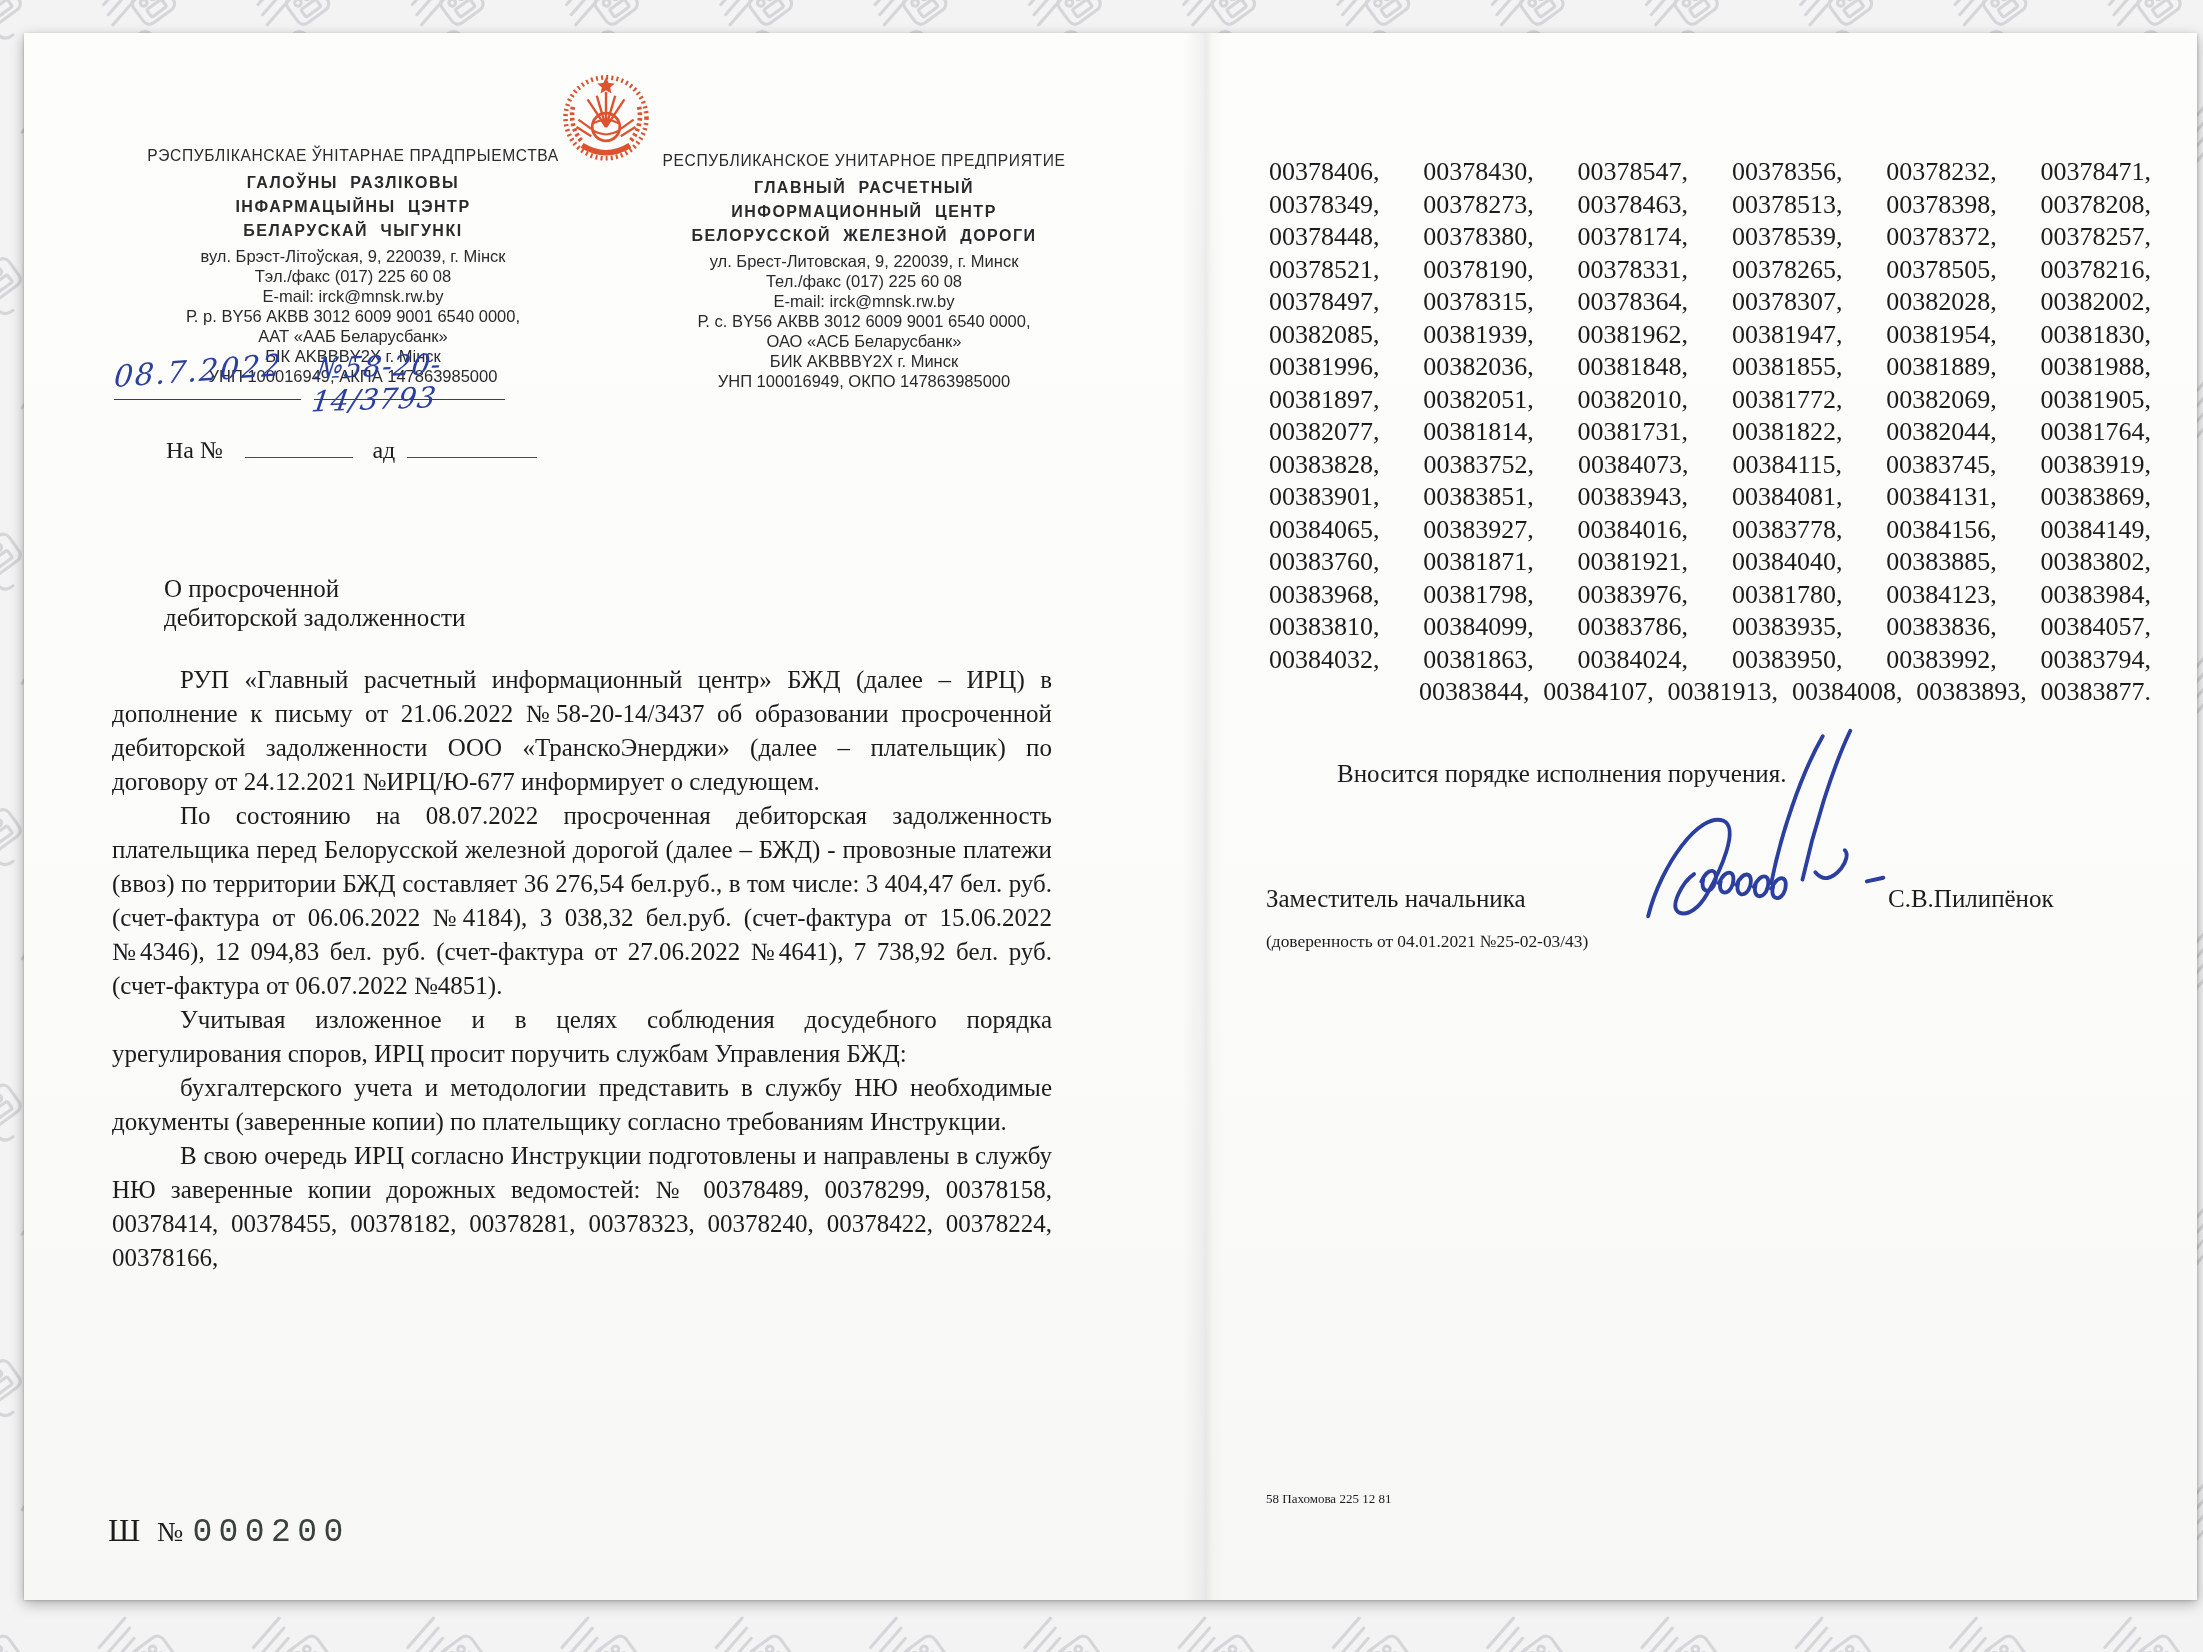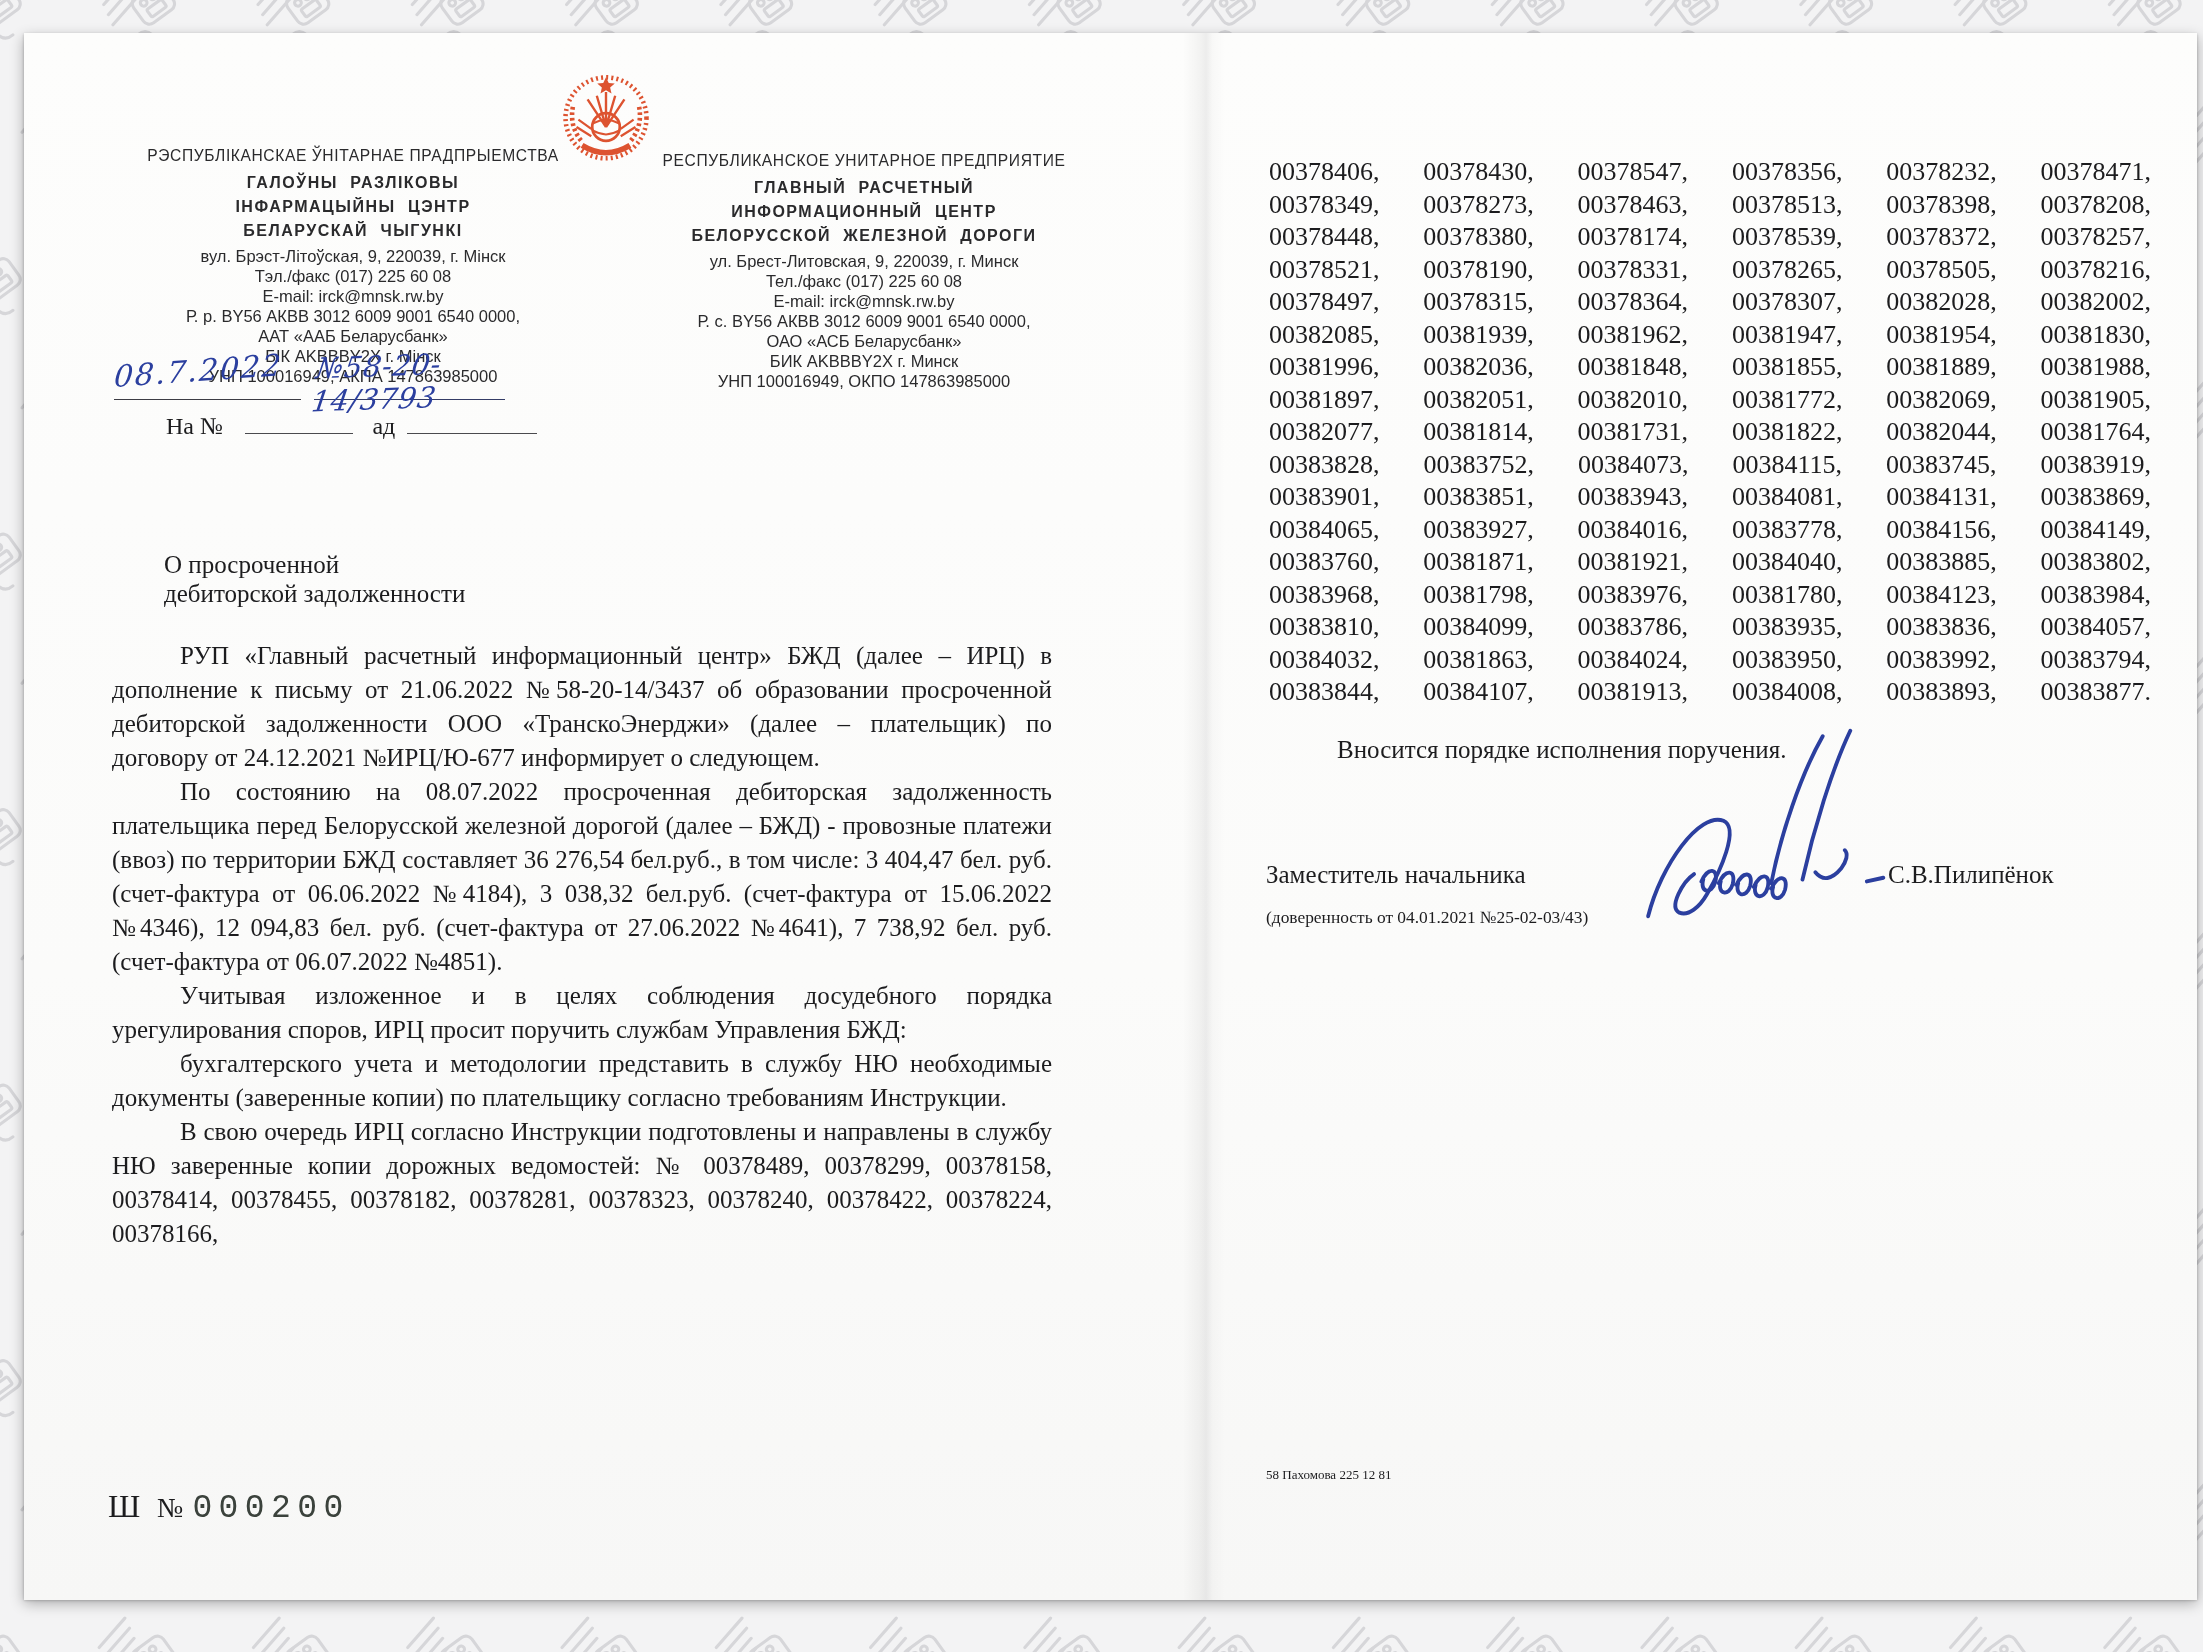--- a/index.html
+++ b/index.html
@@ -4,21 +4,21 @@
 <style>
   html,body{margin:0;padding:0;width:2204px;height:1653px;overflow:hidden;background:#f3f3f4;}
   #stage{position:absolute;left:0;top:0;width:2204px;height:1653px;}
   #bg-deco{position:absolute;left:0;top:0;width:2204px;height:1653px;}
   #paper{
     position:absolute;left:24px;top:33px;width:2173px;height:1567px;
     background:linear-gradient(180deg,#fdfdfc 0%,#fbfbfa 60%,#f7f7f6 100%);
     box-shadow:0 3.7px 13px rgba(0,0,0,.30),0 0.9px 2.8px rgba(0,0,0,.25);
   }
   .abs{position:absolute;}
-  .serif{font-family:"Liberation Serif","DejaVu Serif",serif;color:#1c1c1e;}
+  .serif{font-family:"Liberation Serif","DejaVu Serif",serif;color:#1c1c1e;margin-top:24px;}
   .sans{font-family:"Liberation Sans","DejaVu Sans",sans-serif;color:#2a2a2c;}
 
   
   .crease{left:1159px;top:0;width:42px;height:100%;
     background:linear-gradient(90deg,rgba(0,0,0,0) 0%,rgba(0,0,0,0.045) 42%,rgba(90,90,95,0.10) 55%,rgba(0,0,0,0.02) 70%,rgba(0,0,0,0) 100%);}
 
   
   .hdr{ text-align:center; }
   .hdr .org-type{font-size:15.6px;letter-spacing:0.6px;margin-bottom:5.5px;}
   .hdr .org-name{font-weight:bold;font-size:16px;line-height:24px;letter-spacing:1.5px;word-spacing:6.4px;}
@@ -51,21 +51,21 @@
 
   
   #stamp{left:84px;top:1455px;}
   #stamp .sh{font-size:32px;}
   #stamp .no{font-size:27.5px;margin-left:13px;}
   #stamp .digits{font-family:"Liberation Mono",monospace;font-size:33px;letter-spacing:6.4px;color:#3b423c;margin-left:5.5px;}
 
   
   #numbers-grid{left:1245px;top:123px;width:882px;font-size:26px;}
   .num-row{display:flex;justify-content:space-between;height:32.5px;line-height:32.5px;font-family:"Liberation Serif","DejaVu Serif",serif;color:#1c1c1e;}
-  .num-row.last{justify-content:space-between;gap:13.8px;}
+  .num-row.last{justify-content:flex-end;gap:13.8px;}
 
   #closing-line{left:1313px;top:703px;font-size:25px;}
 
   #sig-position{left:1242px;top:828px;font-size:25px;}
   #sig-name{left:1864px;top:828px;font-size:25px;}
   #sig-attorney{left:1242px;top:874px;font-size:17.4px;}
   #signature-svg{left:1580px;top:694px;}
 
   #exec-footer{left:1242px;top:1434px;font-size:13px;}
 

